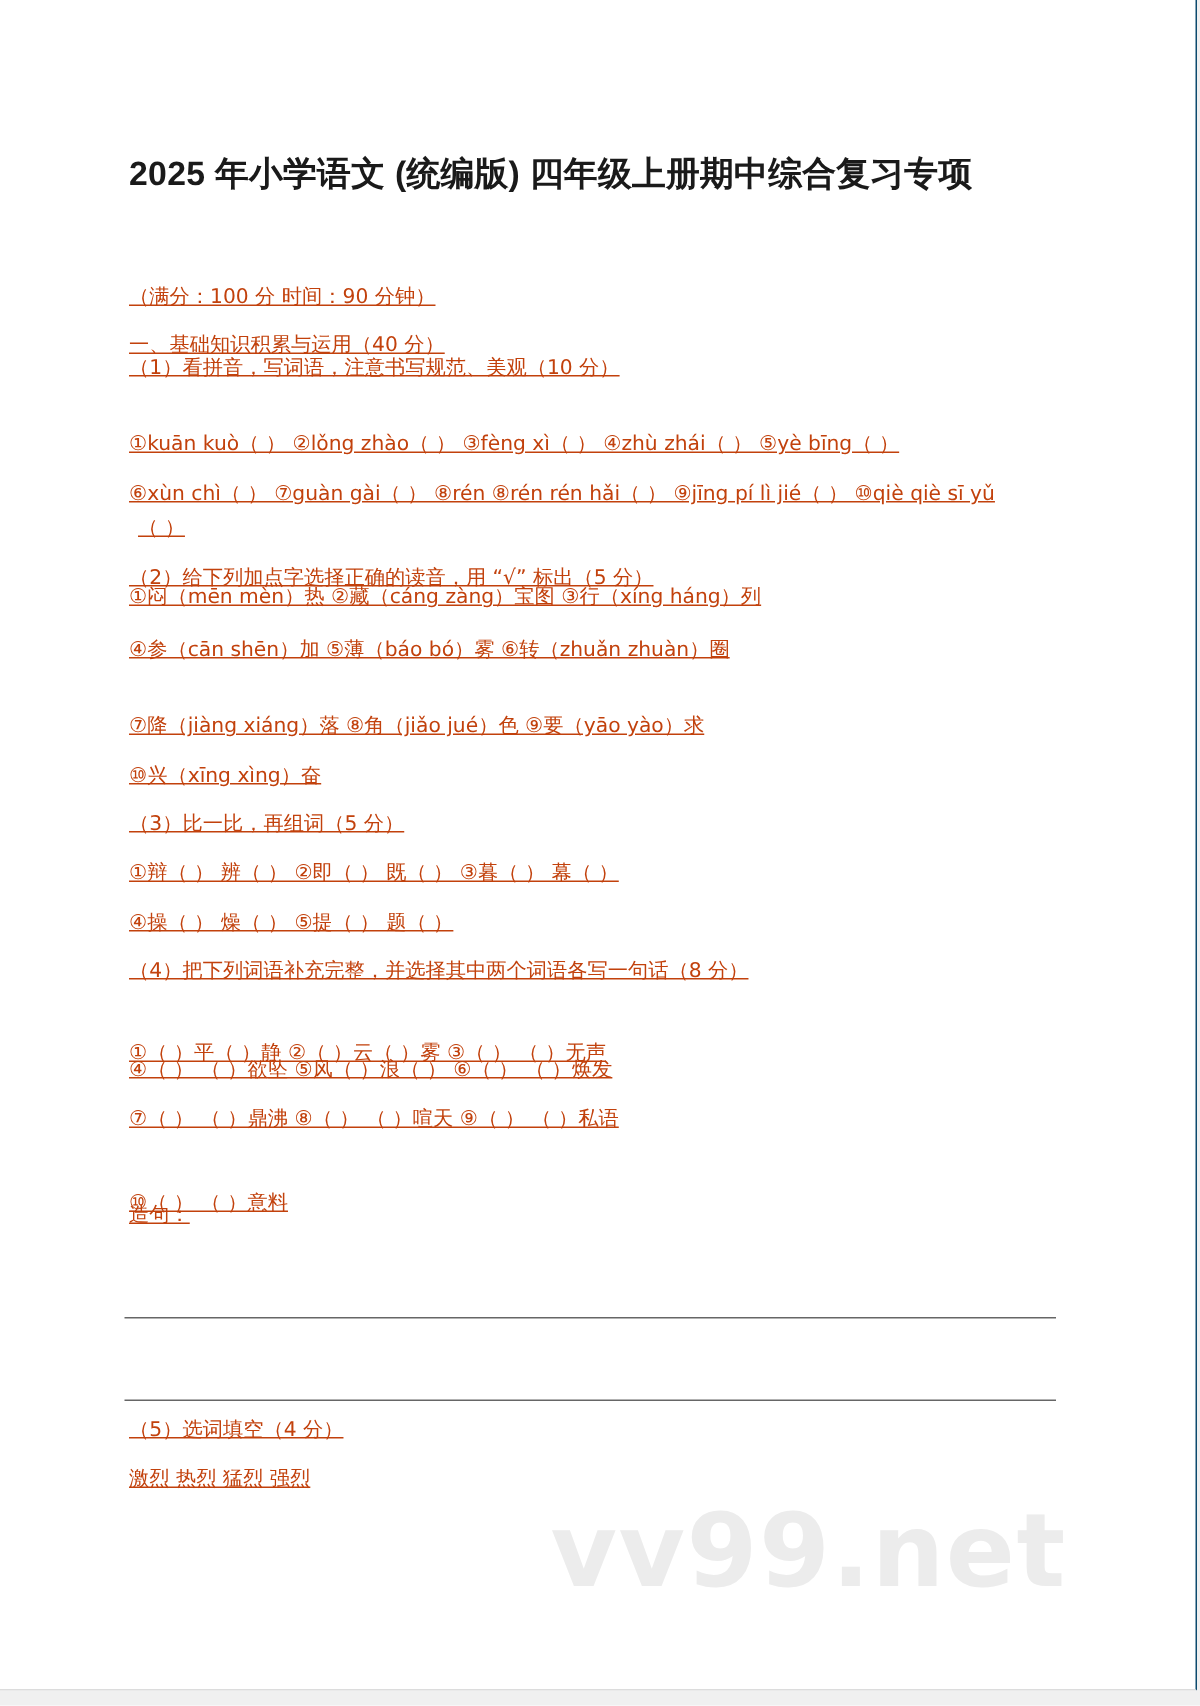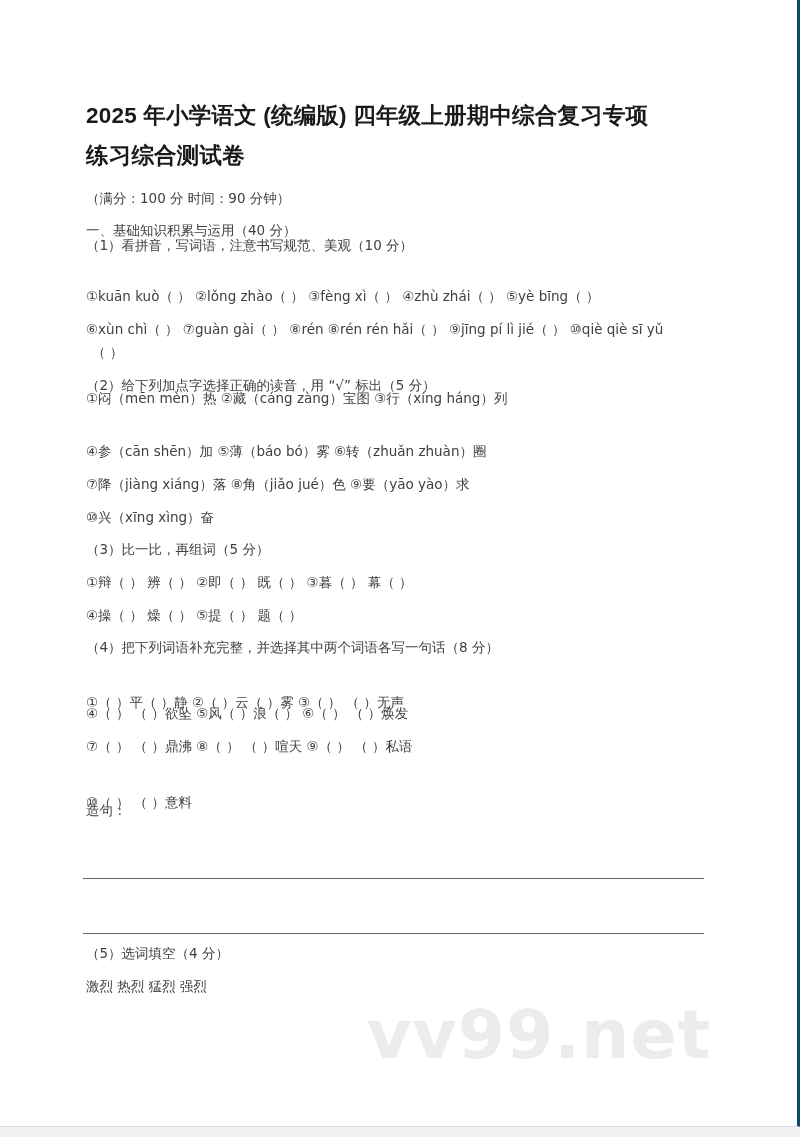--- a/index.html
+++ b/index.html
@@ -1,43 +1,42 @@
 <!DOCTYPE html>
 <html><head>
 <meta charset="utf-8">
 <style>
   html, body { margin:0; padding:0; }
   body { width:800px; height:1137px; background:#f0f0f0; position:relative; overflow:hidden; font-family:"DejaVu Sans", sans-serif; color:#333; }
-  .page { position:absolute; left:0; top:0; width:797px; height:1126px; background:#ffffff; border-right:4px solid #0c4a6e; border-bottom:1px solid #dcdcdc; }
+  .page { position:absolute; left:0; top:0; width:797px; height:1126px; background:#ffffff; border-right:1px solid #0c4a6e; border-bottom:1px solid #dcdcdc; }
   .title { position:absolute; left:86px; top:96px; width:640px; font-family:"Liberation Sans","DejaVu Sans",sans-serif; font-weight:bold; font-size:22.5px; line-height:40px; color:#1a1a1a; letter-spacing:0.2px; }
-  .line { position:absolute; left:86px; font-size:13.5px; line-height:20px; color:#404040; white-space:nowrap; }
+  .line { position:absolute; left:86px; font-size:13.5px; line-height:20px; color:#c2410c; white-space:nowrap;text-decoration:underline; }
   .indent { left:92px; }
   .rule { position:absolute; left:83px; width:621px; height:0; border-top:1.5px solid #666; }
   .watermark { position:absolute; left:367px; top:995px; font-family:"DejaVu Sans", sans-serif; font-weight:bold; font-size:68px; color:#ececec; letter-spacing:1px; }
 </style>
 </head>
 <body>
 
 <div class="page">
   <div class="title">
     <div>2025 年小学语文 (统编版) 四年级上册期中综合复习专项</div>
-    <div>练习综合测试卷</div>
   </div>
 
   <div class="line" style="top:188px;">（满分：100 分 时间：90 分钟）</div>
   <div class="line" style="top:220px;">一、基础知识积累与运用（40 分）</div>
 
   <div class="line" style="top:235px;">（1）看拼音，写词语，注意书写规范、美观（10 分）</div>
   <div class="line" style="top:286px;">①kuān kuò（ ） ②lǒng zhào（ ） ③fèng xì（ ） ④zhù zhái（ ） ⑤yè bīng（ ）</div>
   <div class="line" style="top:319px;">⑥xùn chì（ ） ⑦guàn gài（ ） ⑧rén ⑧rén rén hǎi（ ） ⑨jīng pí lì jié（ ） ⑩qiè qiè sī yǔ</div>
   <div class="line indent" style="top:342px;">（ ）</div>
 
   <div class="line" style="top:375px;">（2）给下列加点字选择正确的读音，用 “√” 标出（5 分）</div>
   <div class="line" style="top:388px;">①闷（mēn mèn）热 ②藏（cáng zàng）宝图 ③行（xíng háng）列</div>
-  <div class="line" style="top:441px;">④参（cān shēn）加 ⑤薄（báo bó）雾 ⑥转（zhuǎn zhuàn）圈</div>
+  <div class="line" style="top:423px;">④参（cān shēn）加 ⑤薄（báo bó）雾 ⑥转（zhuǎn zhuàn）圈</div>
   <div class="line" style="top:474px;">⑦降（jiàng xiáng）落 ⑧角（jiǎo jué）色 ⑨要（yāo yào）求</div>
   <div class="line" style="top:507px;">⑩兴（xīng xìng）奋</div>
 
   <div class="line" style="top:539px;">（3）比一比，再组词（5 分）</div>
   <div class="line" style="top:605px;">④操（ ） 燥（ ） ⑤提（ ） 题（ ）</div>
   <div class="line" style="top:572px;">①辩（ ） 辨（ ） ②即（ ） 既（ ） ③暮（ ） 幕（ ）</div>
 
   <div class="line" style="top:637px;">（4）把下列词语补充完整，并选择其中两个词语各写一句话（8 分）</div>
   <div class="line" style="top:692px;">①（ ）平（ ）静 ②（ ）云（ ）雾 ③（ ） （ ）无声</div>
   <div class="line" style="top:703px;">④（ ） （ ）欲坠 ⑤风（ ）浪（ ） ⑥（ ） （ ）焕发</div>

